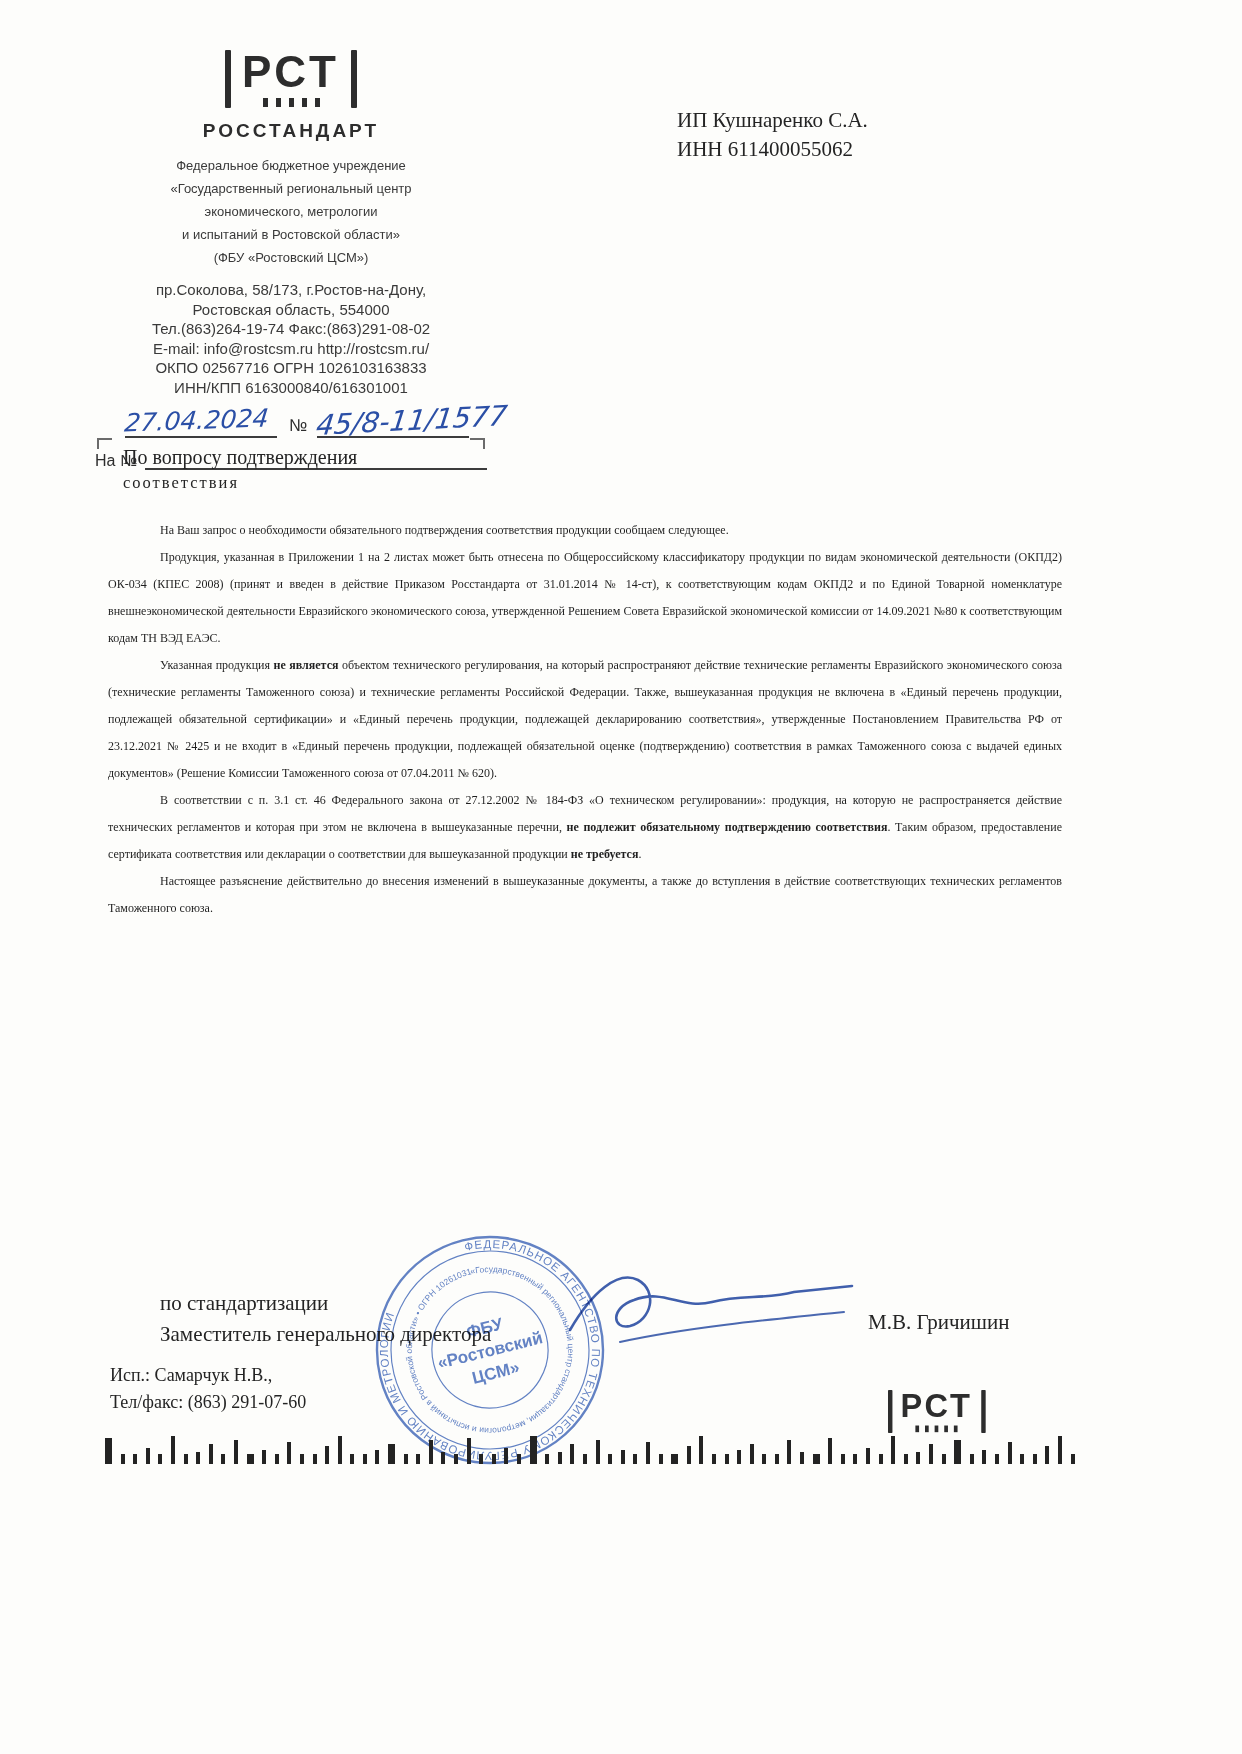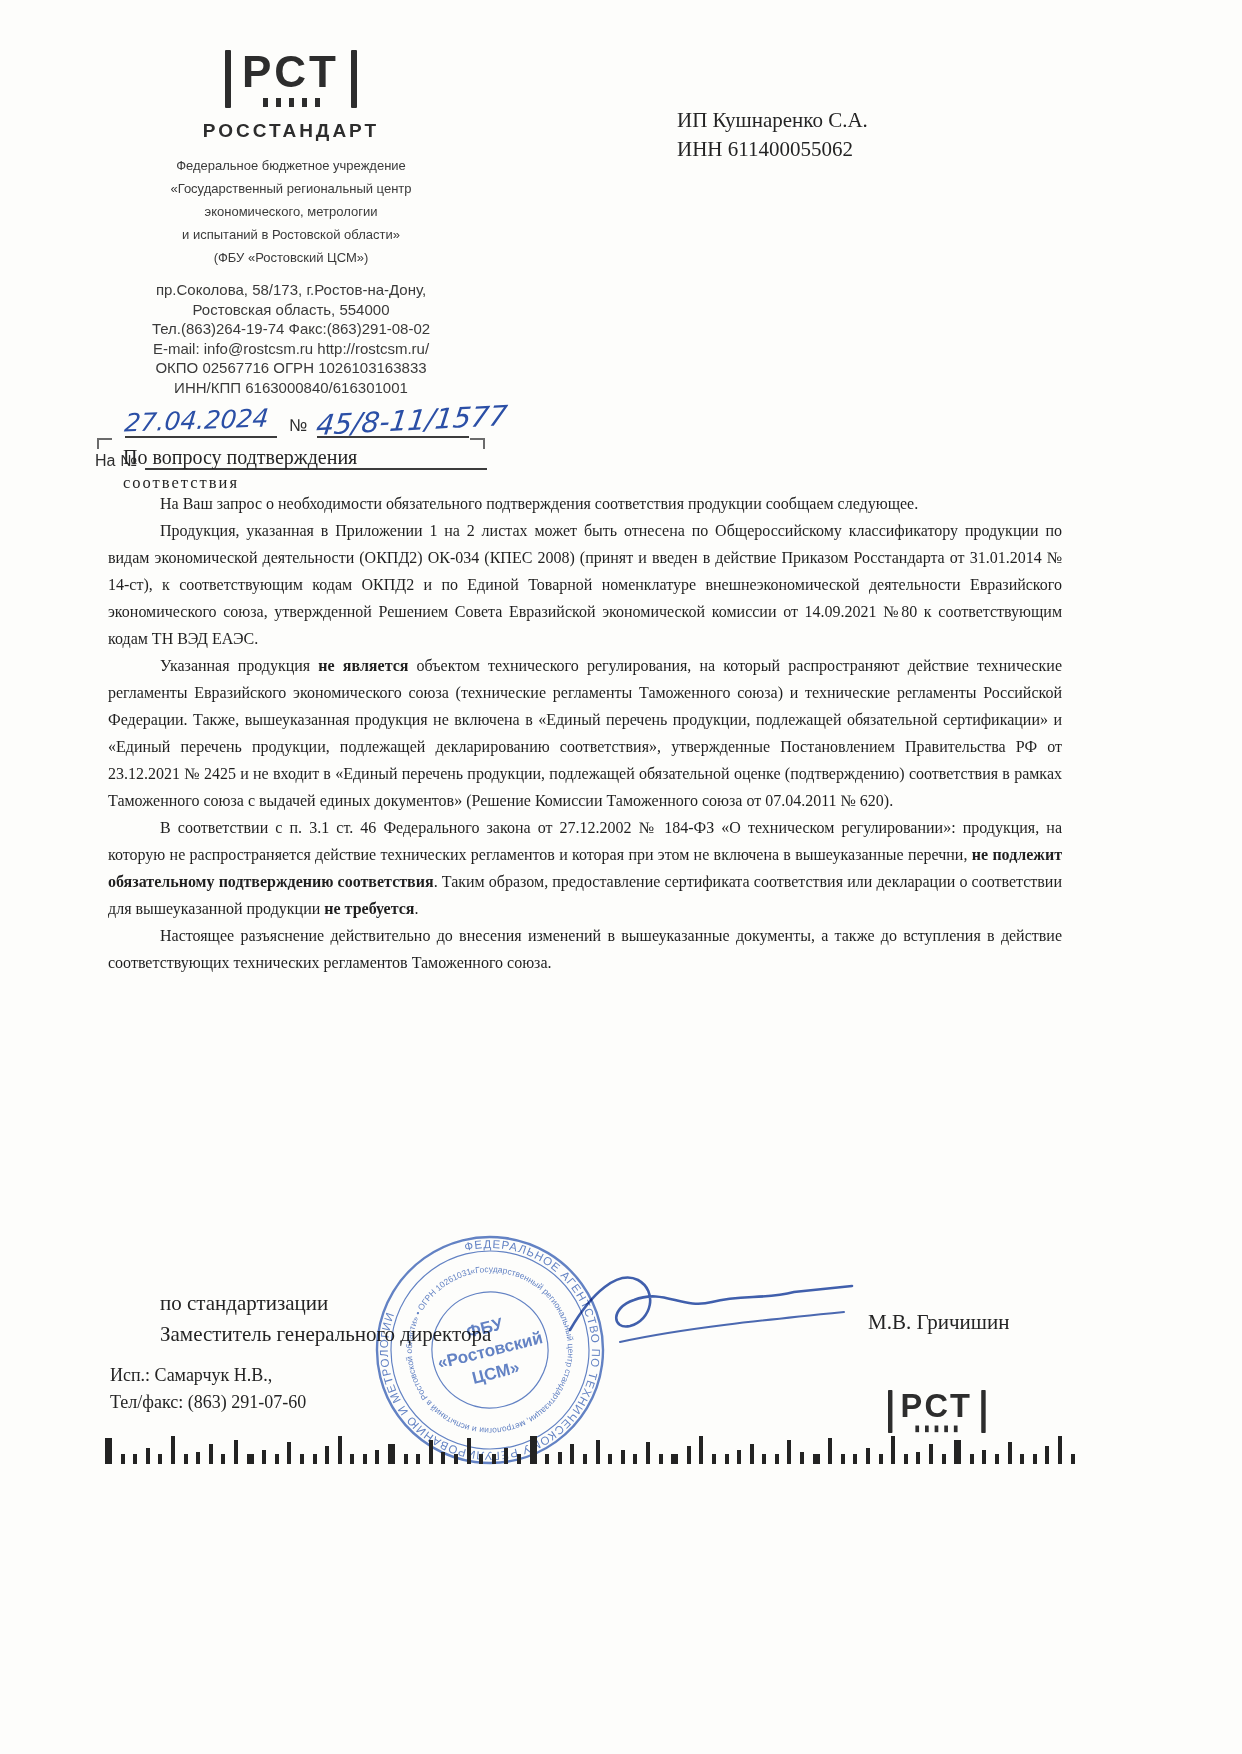--- a/index.html
+++ b/index.html
@@ -37,21 +37,21 @@
   .corner.left { left:0; border-left:2px solid #6b6b6b; border-top:2px solid #6b6b6b; }
   .corner.right { right:0; border-right:2px solid #6b6b6b; border-top:2px solid #6b6b6b; }
   .subj1 { font-size:20px; line-height:26px; }
   .subj2 { font-size:16.5px; letter-spacing:2px; margin-top:3px; }
 
   
   .recipient-name { position:absolute; left:677px; top:106px; font-size:21px; line-height:29px; }
   .recipient-address { position:absolute; left:560px; top:214px; width:440px; text-align:center; font-size:22px; line-height:29px; }
 
   
-  .body-text { position:absolute; left:108px; top:490px; width:954px; font-size:16px; line-height:27px; text-align:justify; color:#1f1f1f; }
+  .body-text { position:absolute; left:108px; top:517px; width:954px; font-size:12px; line-height:27px; text-align:justify; color:#1f1f1f; }
   .body-text p { text-indent:52px; margin:0; }
   .body-text b { font-weight:bold; }
 
   
   .sig-title { position:absolute; left:160px; top:1288px; font-size:21px; line-height:31px; }
   .sig-name { position:absolute; left:868px; top:1310px; font-size:21px; }
   .executor { position:absolute; left:110px; top:1362px; font-size:18px; line-height:27px; }
 
   .stamp { position:absolute; left:372px; top:1232px; width:236px; height:236px; transform:rotate(-14deg); opacity:.82; mix-blend-mode:multiply; }
   .stamp text { font-family:"Liberation Sans", sans-serif; fill:#4168bb; }

